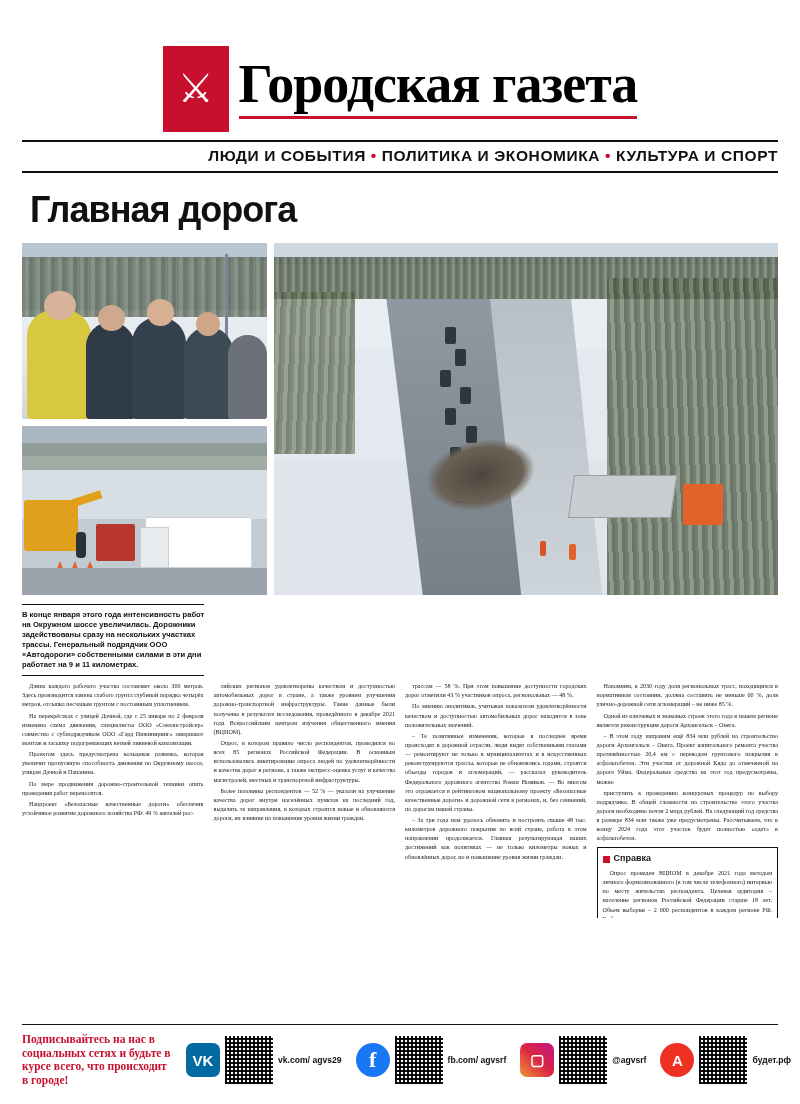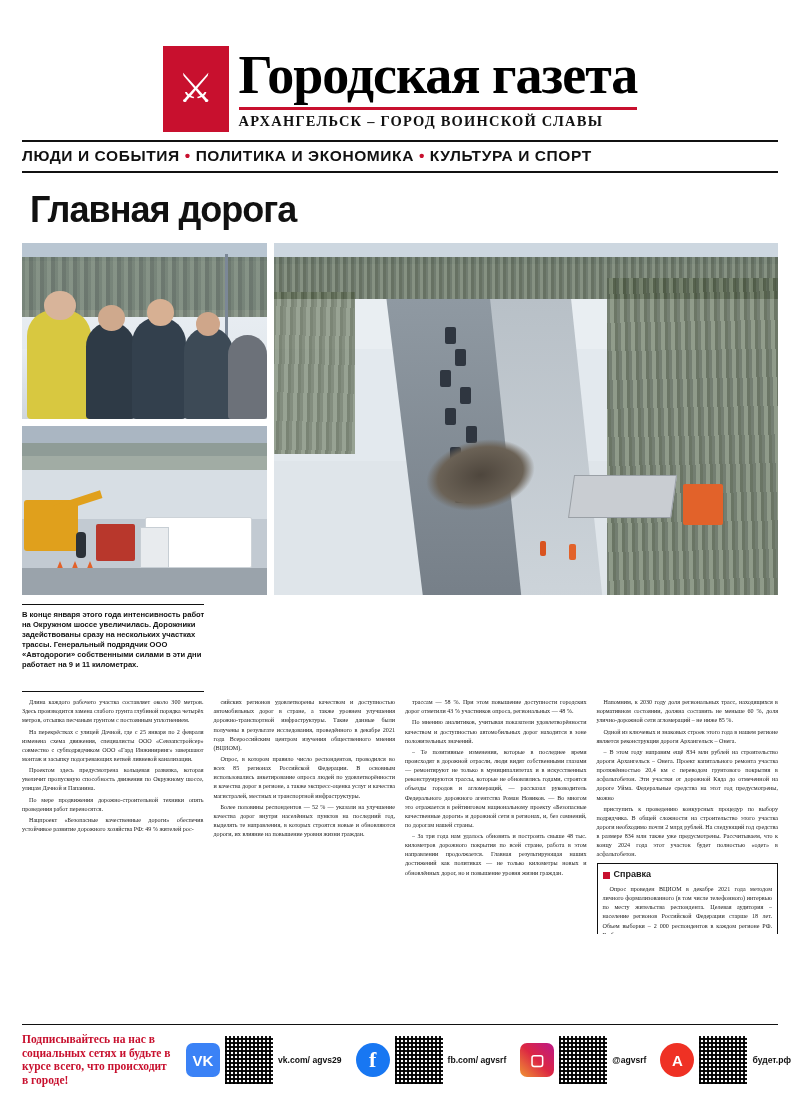--- a/index.html
+++ b/index.html
@@ -123,21 +123,21 @@
     line-height: 1;
   }
   .issue-paren { font-size: 6.5px; color: #111; }
   .issue-date { font-family:"Liberation Sans", sans-serif; font-size: 5.6px; color:#111; margin-top:2px; letter-spacing:.2px;}
 
   
   .strap {
     margin-top: 8px;
     border-top: 2px solid #111;
     border-bottom: 2px solid #111;
-    text-align: left;
+    text-align: right;
     padding: 5px 0 6px;
     font-family: "Liberation Sans", sans-serif;
     font-size: 15.5px;
     font-weight: bold;
     letter-spacing: .6px;
   }
   .strap .dot { color: #c8102e; }
 
   
   .headline {
@@ -259,21 +259,21 @@
   .lead-wrap {
     margin-top: 9px;
     display: grid;
     grid-template-columns: 1fr 1fr 1fr 1fr;
     gap: 9px;
   }
   .lead {
     grid-column: 1 / 2;
     border-top: 1.6px solid #111;
     border-bottom: 1.6px solid #111;
-    padding: 5px 0 21px 0;
+    padding: 5px 0 5px 0;
     font-family: "Liberation Sans", sans-serif;
     font-size: 7.6px;
     line-height: 1.32;
     font-weight: bold;
   }
   .cols {
     margin-top: 6px;
     display: grid;
     grid-template-columns: 1fr 1fr 1fr 1fr;
     gap: 10px;
@@ -334,21 +334,21 @@
   .soc-icon {
     width: 34px; height: 34px;
     border-radius: 7px;
     color: #fff;
     display: flex; align-items:center; justify-content:center;
     font-family: "Liberation Sans", sans-serif;
     font-weight: bold;
     font-size: 15px;
     flex: 0 0 auto;
   }
-  .vk { background:#3b82f6; }
+  .vk { background:#0369a1; }
   .fb { background:#1877f2; border-radius:17px; font-family:"Liberation Serif",serif; font-size:22px;}
   .ig { background: linear-gradient(45deg,#f09433,#dc2743,#bc1888); }
   .alfa { background:#ef3124; border-radius:17px; }
   .qr {
     width: 48px; height: 48px;
     background:
       repeating-linear-gradient(0deg,#111 0 2px,#fff 2px 4px),
       repeating-linear-gradient(90deg,#111 0 2px,#fff 2px 4px);
     background-blend-mode: multiply;
     flex: 0 0 auto;
@@ -369,21 +369,20 @@
 
   <div class="masthead">
     <div class="crest">
       <div class="inner">
           <div class="rider">⚔</div>
         </div>
     </div>
     <div class="title-block">
       <div class="paper-title">Городская газета</div>
       <div class="title-rule"></div>
-      <div class="subtitle">АРХАНГЕЛЬСК – ГОРОД ВОИНСКОЙ СЛАВЫ</div>
     </div>
   </div>
 
   <div class="strap">
     <span>ЛЮДИ И СОБЫТИЯ</span>
     <span class="dot">•</span>
     <span>ПОЛИТИКА И ЭКОНОМИКА</span>
     <span class="dot">•</span>
     <span>КУЛЬТУРА И СПОРТ</span>
   </div>

